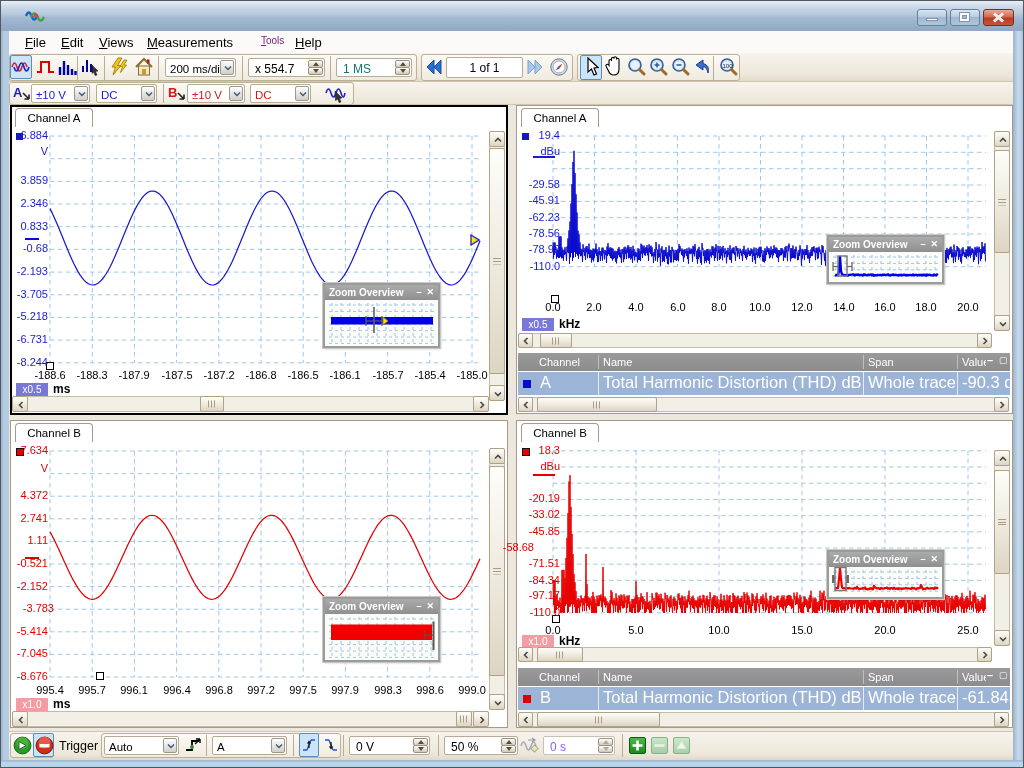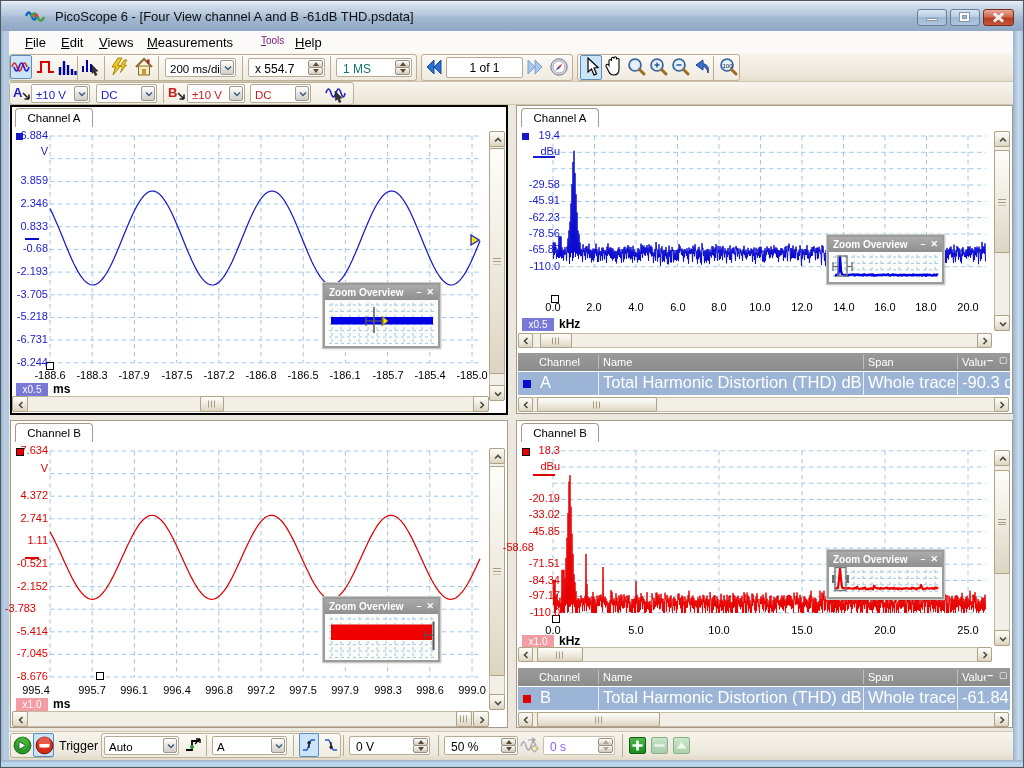--- a/index.html
+++ b/index.html
@@ -39,21 +39,20 @@
     <div class="abs" style="left:0;top:31px;width:9px;height:731px;background:linear-gradient(90deg,#8ea6c0,#b4cbe2 40%,#b4cbe2)"></div>
     <div class="abs" style="left:1013px;top:31px;width:11px;height:731px;background:linear-gradient(90deg,#9db3ca,#c6ddf0 50%,#a8c0d8)"></div>
     <div class="abs" style="left:0;top:760px;width:1024px;height:8px;background:linear-gradient(#9db3ca,#bcd8ee 40%,#b2cfe8)"></div>
     <div class="abs" style="left:0;top:0;width:1024px;height:768px;border:1px solid #50585f;pointer-events:none"></div>
     <div class="abs" style="left:9px;top:105px;width:1004px;height:626px;background:#ece8dd"></div>
     <svg class="abs" style="left:25px;top:8px" width="22" height="16" viewBox="0 0 22 16">
 <path d="M1,8 Q3.75,1 6.5,8 T12,8" fill="none" stroke="#1565c0" stroke-width="2.4"></path>
 <path d="M6,9 Q9.25,2 12.5,9 T19,9" fill="none" stroke="#43a047" stroke-width="2.4"></path>
 <path d="M9,9 Q11,4 13,9" fill="none" stroke="#e53935" stroke-width="2"></path>
 </svg>
-    <div class="abs" style="left:55px;top:9px;font-size:13px;color:#101010">PicoScope 6 - [Four View channel A and B -61dB THD.psdata]</div>
     <div class="abs" style="left:917px;top:9px;width:30px;height:17px;background:linear-gradient(#d9e6f2 0%,#b8cde2 45%,#9fb9d4 50%,#aec6dd 100%);border:1px solid #647f9b;border-radius:3px"></div>
 <div class="abs" style="left:926px;top:18px;width:12px;height:3px;background:#fdfdfd;border:1px solid #8795a5"></div>
     <div class="abs" style="left:950px;top:9px;width:30px;height:17px;background:linear-gradient(#d9e6f2 0%,#b8cde2 45%,#9fb9d4 50%,#aec6dd 100%);border:1px solid #647f9b;border-radius:3px"></div>
 <div class="abs" style="left:959px;top:12px;width:11px;height:10px;background:#fdfdfd;border:1px solid #8795a5"></div>
 <div class="abs" style="left:962px;top:15px;width:5px;height:4px;background:#9fb9d4;border:1px solid #8795a5"></div>
     <div class="abs" style="left:983px;top:9px;width:31px;height:17px;background:linear-gradient(#e8a99b 0%,#cf6a50 45%,#b83d22 55%,#c3563c 100%);border:1px solid #7a2c1a;border-radius:3px"></div>
 <svg class="abs" style="left:990px;top:11px" width="17" height="13" viewBox="0 0 17 13">
       <path d="M4,2.5 L13,10.5 M13,2.5 L4,10.5" stroke="#fff" stroke-width="3"></path>
       <path d="M4,2.5 L13,10.5 M13,2.5 L4,10.5" stroke="#e8e8e8" stroke-width="1.4"></path>
     </svg>
@@ -383,21 +382,21 @@
         <line x1="37.0" y1="161.7" x2="470.0" y2="161.7"></line>
       </g>
       <polyline points="37.0,137.5 37.5,153.6 38.0,137.5 38.5,149.8 39.0,137.5 39.5,144.8 40.0,142.3 40.5,153.9 41.0,145.1 41.5,151.9 42.0,145.1 42.5,153.0 43.0,131.4 43.5,153.0 44.0,131.4 44.5,151.5 45.0,131.4 45.5,153.3 46.0,142.4 46.5,152.8 47.0,145.4 47.5,155.6 48.0,144.7 48.5,149.8 49.0,142.2 49.5,149.1 50.0,146.8 50.5,155.8 51.0,141.5 51.5,147.2 52.0,133.4 52.5,148.1 53.0,125.4 53.5,158.9 54.0,116.6 54.5,152.2 55.0,98.4 55.5,148.0 56.0,79.2 56.5,156.0 57.0,57.0 57.5,152.8 58.0,45.8 58.5,147.1 59.0,68.1 59.5,152.0 60.0,89.3 60.5,148.6 61.0,107.5 61.5,150.5 62.0,125.7 62.5,153.9 63.0,129.4 63.5,149.2 64.0,137.5 64.5,151.2 65.0,143.8 65.5,150.7 66.0,144.7 66.5,157.0 67.0,139.3 67.5,146.9 68.0,145.2 68.5,150.7 69.0,142.9 69.5,154.9 70.0,141.5 70.5,147.2 71.0,141.0 71.5,153.2 72.0,143.7 72.5,148.7 73.0,138.6 73.5,153.1 74.0,144.7 74.5,152.5 75.0,144.8 75.5,157.4 76.0,145.8 76.5,154.6 77.0,143.5 77.5,156.3 78.0,144.2 78.5,152.8 79.0,143.9 79.5,148.4 80.0,138.6 80.5,150.9 81.0,144.1 81.5,157.1 82.0,146.6 82.5,156.8 83.0,142.3 83.5,149.7 84.0,146.1 84.5,155.9 85.0,146.2 85.5,150.7 86.0,142.7 86.5,155.5 87.0,142.6 87.5,148.2 88.0,146.8 88.5,154.3 89.0,144.9 89.5,150.0 90.0,146.0 90.5,158.0 91.0,141.7 91.5,150.8 92.0,138.3 92.5,149.1 93.0,143.5 93.5,150.6 94.0,142.3 94.5,152.9 95.0,142.7 95.5,153.4 96.0,143.3 96.5,155.5 97.0,143.7 97.5,154.0 98.0,146.7 98.5,152.8 99.0,145.7 99.5,156.5 100.0,146.6 100.5,158.3 101.0,146.0 101.5,153.4 102.0,143.7 102.5,150.0 103.0,142.1 103.5,151.9 104.0,144.6 104.5,153.2 105.0,147.2 105.5,157.8 106.0,144.1 106.5,148.4 107.0,144.3 107.5,157.1 108.0,142.4 108.5,154.2 109.0,141.7 109.5,148.6 110.0,144.8 110.5,153.9 111.0,142.6 111.5,147.6 112.0,140.1 112.5,153.2 113.0,141.7 113.5,152.5 114.0,143.9 114.5,154.4 115.0,142.0 115.5,153.4 116.0,145.4 116.5,157.7 117.0,140.8 117.5,150.8 118.0,144.0 118.5,155.3 119.0,146.6 119.5,151.5 120.0,147.4 120.5,151.7 121.0,147.8 121.5,157.4 122.0,143.2 122.5,154.8 123.0,143.9 123.5,154.9 124.0,146.2 124.5,156.1 125.0,138.7 125.5,148.6 126.0,139.9 126.5,152.9 127.0,141.7 127.5,148.2 128.0,140.6 128.5,150.2 129.0,142.9 129.5,150.7 130.0,142.1 130.5,147.6 131.0,140.1 131.5,150.2 132.0,143.1 132.5,155.9 133.0,139.3 133.5,147.2 134.0,141.7 134.5,149.0 135.0,140.6 135.5,151.4 136.0,142.3 136.5,150.7 137.0,148.5 137.5,158.1 138.0,146.9 138.5,151.4 139.0,143.9 139.5,155.7 140.0,137.0 140.5,144.3 141.0,143.9 141.5,156.5 142.0,144.9 142.5,152.5 143.0,139.3 143.5,151.9 144.0,148.4 144.5,160.7 145.0,143.4 145.5,148.1 146.0,141.3 146.5,157.1 147.0,145.4 147.5,155.8 148.0,144.8 148.5,156.9 149.0,145.4 149.5,151.1 150.0,142.1 150.5,153.5 151.0,148.0 151.5,159.1 152.0,146.8 152.5,159.3 153.0,140.6 153.5,151.5 154.0,145.0 154.5,157.3 155.0,145.2 155.5,157.4 156.0,141.9 156.5,146.1 157.0,144.6 157.5,157.3 158.0,145.4 158.5,154.7 159.0,148.0 159.5,155.1 160.0,145.0 160.5,155.9 161.0,145.6 161.5,154.6 162.0,144.1 162.5,156.2 163.0,139.1 163.5,147.6 164.0,141.0 164.5,145.7 165.0,145.1 165.5,149.9 166.0,143.5 166.5,151.0 167.0,145.6 167.5,156.7 168.0,144.5 168.5,152.4 169.0,144.1 169.5,148.2 170.0,146.3 170.5,150.8 171.0,143.3 171.5,154.1 172.0,145.9 172.5,158.7 173.0,142.5 173.5,148.6 174.0,144.9 174.5,149.1 175.0,143.5 175.5,148.3 176.0,144.0 176.5,156.9 177.0,140.8 177.5,149.0 178.0,141.9 178.5,151.3 179.0,139.2 179.5,145.7 180.0,145.8 180.5,154.1 181.0,145.7 181.5,158.6 182.0,143.7 182.5,154.1 183.0,141.9 183.5,152.2 184.0,145.3 184.5,157.6 185.0,147.0 185.5,159.5 186.0,138.1 186.5,144.4 187.0,143.4 187.5,150.9 188.0,146.5 188.5,158.2 189.0,145.1 189.5,156.0 190.0,146.0 190.5,157.5 191.0,144.0 191.5,155.1 192.0,143.9 192.5,155.7 193.0,146.4 193.5,159.1 194.0,144.4 194.5,150.5 195.0,147.5 195.5,152.5 196.0,141.2 196.5,150.0 197.0,141.4 197.5,150.5 198.0,143.9 198.5,155.9 199.0,142.6 199.5,153.0 200.0,139.2 200.5,146.3 201.0,147.9 201.5,155.9 202.0,140.8 202.5,148.0 203.0,145.1 203.5,154.8 204.0,141.1 204.5,153.7 205.0,144.1 205.5,150.5 206.0,142.3 206.5,155.2 207.0,140.9 207.5,147.8 208.0,147.2 208.5,152.4 209.0,143.2 209.5,148.9 210.0,146.1 210.5,158.3 211.0,145.4 211.5,152.0 212.0,142.9 212.5,149.5 213.0,147.2 213.5,154.6 214.0,140.4 214.5,154.8 215.0,145.6 215.5,157.6 216.0,143.6 216.5,148.2 217.0,142.7 217.5,148.4 218.0,142.4 218.5,149.8 219.0,147.4 219.5,155.7 220.0,141.0 220.5,145.4 221.0,142.8 221.5,151.5 222.0,143.3 222.5,148.4 223.0,147.6 223.5,154.1 224.0,143.6 224.5,147.8 225.0,145.5 225.5,150.6 226.0,146.4 226.5,155.9 227.0,144.1 227.5,148.9 228.0,140.8 228.5,150.1 229.0,146.3 229.5,153.0 230.0,144.5 230.5,154.4 231.0,147.1 231.5,152.1 232.0,142.8 232.5,149.1 233.0,145.4 233.5,151.0 234.0,146.0 234.5,150.7 235.0,143.4 235.5,148.5 236.0,144.2 236.5,157.0 237.0,145.3 237.5,150.9 238.0,142.4 238.5,154.9 239.0,147.8 239.5,158.8 240.0,142.8 240.5,149.8 241.0,147.7 241.5,152.7 242.0,143.9 242.5,150.6 243.0,142.5 243.5,153.1 244.0,141.7 244.5,152.0 245.0,141.8 245.5,148.2 246.0,145.3 246.5,156.3 247.0,149.5 247.5,156.7 248.0,145.8 248.5,157.4 249.0,143.2 249.5,155.8 250.0,145.4 250.5,150.0 251.0,141.4 251.5,146.8 252.0,143.5 252.5,149.3 253.0,143.2 253.5,153.3 254.0,145.0 254.5,152.3 255.0,141.4 255.5,149.4 256.0,144.9 256.5,153.2 257.0,144.0 257.5,150.2 258.0,140.3 258.5,147.8 259.0,143.5 259.5,148.6 260.0,142.3 260.5,152.1 261.0,143.3 261.5,153.0 262.0,145.0 262.5,157.1 263.0,145.1 263.5,151.4 264.0,145.9 264.5,150.3 265.0,143.0 265.5,150.1 266.0,143.3 266.5,148.3 267.0,144.6 267.5,155.9 268.0,146.2 268.5,152.3 269.0,142.1 269.5,152.5 270.0,141.0 270.5,147.4 271.0,148.0 271.5,156.2 272.0,140.7 272.5,146.2 273.0,138.6 273.5,142.8 274.0,143.8 274.5,156.3 275.0,143.0 275.5,153.4 276.0,143.5 276.5,152.8 277.0,140.5 277.5,153.0 278.0,145.2 278.5,153.3 279.0,143.9 279.5,153.3 280.0,141.6 280.5,146.1 281.0,146.3 281.5,155.2 282.0,147.7 282.5,154.9 283.0,144.8 283.5,150.9 284.0,140.3 284.5,145.7 285.0,150.0 285.5,160.7 286.0,144.2 286.5,153.5 287.0,144.6 287.5,149.5 288.0,146.5 288.5,155.1 289.0,144.0 289.5,150.0 290.0,144.1 290.5,150.0 291.0,140.2 291.5,153.3 292.0,145.2 292.5,153.4 293.0,148.7 293.5,157.8 294.0,146.8 294.5,152.5 295.0,144.4 295.5,150.9 296.0,142.1 296.5,150.6 297.0,142.0 297.5,146.2 298.0,141.2 298.5,147.4 299.0,145.2 299.5,155.2 300.0,143.0 300.5,147.9 301.0,142.5 301.5,154.1 302.0,143.1 302.5,153.2 303.0,141.7 303.5,146.9 304.0,144.7 304.5,149.0 305.0,147.8 305.5,159.9 306.0,140.1 306.5,147.3 307.0,141.1 307.5,147.6 308.0,147.9 308.5,155.7 309.0,147.9 309.5,160.6 310.0,145.3 310.5,150.6 311.0,141.9 311.5,153.2 312.0,144.1 312.5,148.4 313.0,139.3 313.5,145.6 314.0,142.5 314.5,154.2 315.0,142.3 315.5,153.4 316.0,143.8 316.5,148.9 317.0,143.1 317.5,153.1 318.0,147.1 318.5,153.7 319.0,140.4 319.5,150.5 320.0,140.6 320.5,152.9 321.0,143.2 321.5,147.7 322.0,146.3 322.5,160.1 323.0,145.4 323.5,152.1 324.0,147.2 324.5,157.7 325.0,146.2 325.5,156.2 326.0,138.2 326.5,148.9 327.0,145.3 327.5,153.9 328.0,143.8 328.5,150.8 329.0,144.1 329.5,154.4 330.0,140.1 330.5,146.4 331.0,142.6 331.5,149.2 332.0,137.2 332.5,149.2 333.0,147.0 333.5,155.9 334.0,144.5 334.5,155.2 335.0,141.2 335.5,152.9 336.0,141.7 336.5,150.2 337.0,142.2 337.5,146.6 338.0,143.7 338.5,150.5 339.0,141.5 339.5,153.3 340.0,141.2 340.5,155.8 341.0,145.0 341.5,149.7 342.0,144.7 342.5,151.9 343.0,144.5 343.5,153.4 344.0,145.0 344.5,152.0 345.0,139.1 345.5,149.6 346.0,142.1 346.5,146.3 347.0,142.5 347.5,153.8 348.0,143.9 348.5,151.2 349.0,145.2 349.5,154.9 350.0,149.6 350.5,160.7 351.0,147.8 351.5,158.5 352.0,147.9 352.5,153.0 353.0,146.2 353.5,152.4 354.0,146.4 354.5,159.4 355.0,140.6 355.5,146.6 356.0,144.2 356.5,157.5 357.0,138.9 357.5,144.5 358.0,145.5 358.5,151.7 359.0,141.4 359.5,150.1 360.0,140.4 360.5,146.1 361.0,137.9 361.5,150.0 362.0,145.4 362.5,157.5 363.0,140.9 363.5,151.3 364.0,145.3 364.5,156.8 365.0,143.6 365.5,153.0 366.0,147.4 366.5,152.3 367.0,145.4 367.5,157.5 368.0,144.9 368.5,156.8 369.0,142.6 369.5,147.4 370.0,139.6 370.5,147.0 371.0,144.1 371.5,148.9 372.0,137.0 372.5,150.3 373.0,151.8 373.5,160.7 374.0,146.0 374.5,153.2 375.0,147.7 375.5,159.7 376.0,143.0 376.5,153.0 377.0,143.1 377.5,154.8 378.0,142.5 378.5,152.7 379.0,145.5 379.5,157.5 380.0,143.0 380.5,147.3 381.0,144.9 381.5,155.7 382.0,145.9 382.5,157.4 383.0,144.5 383.5,151.2 384.0,144.0 384.5,157.0 385.0,142.4 385.5,151.3 386.0,147.0 386.5,152.1 387.0,142.8 387.5,150.0 388.0,143.9 388.5,156.4 389.0,143.7 389.5,148.3 390.0,140.2 390.5,153.6 391.0,141.4 391.5,145.8 392.0,147.4 392.5,160.3 393.0,145.2 393.5,156.2 394.0,143.2 394.5,150.2 395.0,142.4 395.5,150.5 396.0,141.6 396.5,154.7 397.0,146.8 397.5,158.0 398.0,141.0 398.5,150.5 399.0,146.9 399.5,159.6 400.0,142.1 400.5,150.1 401.0,139.9 401.5,147.6 402.0,146.4 402.5,159.4 403.0,141.3 403.5,150.6 404.0,143.3 404.5,150.7 405.0,142.9 405.5,148.6 406.0,144.1 406.5,155.2 407.0,143.0 407.5,152.8 408.0,142.7 408.5,147.0 409.0,141.3 409.5,149.7 410.0,142.9 410.5,148.1 411.0,144.1 411.5,155.6 412.0,144.7 412.5,151.2 413.0,143.1 413.5,149.2 414.0,148.2 414.5,156.6 415.0,141.8 415.5,153.6 416.0,146.5 416.5,150.9 417.0,144.6 417.5,157.6 418.0,144.9 418.5,153.5 419.0,142.9 419.5,147.0 420.0,138.3 420.5,148.8 421.0,146.3 421.5,155.5 422.0,144.7 422.5,156.0 423.0,140.9 423.5,145.3 424.0,142.0 424.5,146.5 425.0,142.5 425.5,153.0 426.0,143.2 426.5,150.3 427.0,141.1 427.5,149.3 428.0,143.6 428.5,152.4 429.0,145.5 429.5,157.5 430.0,145.1 430.5,158.0 431.0,142.9 431.5,152.9 432.0,145.3 432.5,154.4 433.0,144.0 433.5,149.8 434.0,142.5 434.5,148.5 435.0,141.6 435.5,152.3 436.0,144.3 436.5,152.2 437.0,147.5 437.5,158.1 438.0,139.6 438.5,151.6 439.0,147.7 439.5,157.1 440.0,145.3 440.5,151.3 441.0,141.0 441.5,146.2 442.0,142.3 442.5,154.6 443.0,143.3 443.5,151.8 444.0,144.7 444.5,156.6 445.0,149.0 445.5,158.4 446.0,143.5 446.5,151.1 447.0,142.2 447.5,149.2 448.0,146.8 448.5,152.0 449.0,147.5 449.5,152.2 450.0,144.6 450.5,153.4 451.0,144.6 451.5,150.9 452.0,141.3 452.5,151.8 453.0,142.2 453.5,150.5 454.0,141.3 454.5,152.7 455.0,144.7 455.5,149.8 456.0,143.2 456.5,147.8 457.0,144.3 457.5,156.9 458.0,145.6 458.5,155.0 459.0,142.0 459.5,150.2 460.0,143.3 460.5,151.8 461.0,141.6 461.5,147.5 462.0,143.0 462.5,159.2 463.0,141.7 463.5,147.3 464.0,144.4 464.5,156.1 465.0,144.1 465.5,153.8 466.0,137.0 466.5,148.8 467.0,141.6 467.5,147.6 468.0,141.4 468.5,149.0 469.0,138.4 469.5,156.5" fill="none" stroke="#0b0bd0" stroke-width="1.0" stroke-linejoin="round"></polyline>
     </svg>
     <div class="ylab" style="left:518px;top:129px;width:42px;color:#1a1ad0">19.4</div>
     <div class="ylab" style="left:518px;top:145px;width:42px;color:#1a1ad0">dBu</div>
     <div class="ylab" style="left:518px;top:178px;width:42px;color:#1a1ad0">-29.58</div>
     <div class="ylab" style="left:518px;top:194px;width:42px;color:#1a1ad0">-45.91</div>
     <div class="ylab" style="left:518px;top:211px;width:42px;color:#1a1ad0">-62.23</div>
     <div class="ylab" style="left:518px;top:227px;width:42px;color:#1a1ad0">-78.56</div>
-    <div class="ylab" style="left:518px;top:243px;width:42px;color:#1a1ad0">-65.82</div>
+    <div class="ylab" style="left:518px;top:243px;width:42px;color:#1a1ad0">-78.92</div>
     <div class="ylab" style="left:518px;top:260px;width:42px;color:#1a1ad0">-110.0</div>
     <div class="abs" style="left:522px;top:133px;width:7px;height:7px;background:#1717c8"></div>
     <div class="abs" style="left:533px;top:156px;width:22px;height:1.5px;background:#1a1ad0"></div>
     <div class="xlab" style="left:537px;top:301px;width:32px">0.0</div>
     <div class="xlab" style="left:578px;top:301px;width:32px">2.0</div>
     <div class="xlab" style="left:620px;top:301px;width:32px">4.0</div>
     <div class="xlab" style="left:662px;top:301px;width:32px">6.0</div>
     <div class="xlab" style="left:703px;top:301px;width:32px">8.0</div>
     <div class="xlab" style="left:744px;top:301px;width:32px">10.0</div>
     <div class="xlab" style="left:786px;top:301px;width:32px">12.0</div>
@@ -544,28 +543,28 @@
         <line x1="40.0" y1="257.0" x2="470.0" y2="257.0"></line>
       </g>
       <polyline points="40.0,111.9 42.0,115.5 44.0,119.4 46.0,123.5 48.0,127.7 50.0,132.1 52.0,136.5 54.0,140.9 56.0,145.3 58.0,149.5 60.0,153.7 62.0,157.7 64.0,161.4 66.0,164.9 68.0,168.1 70.0,170.9 72.0,173.3 74.0,175.4 76.0,177.1 78.0,178.3 80.0,179.0 82.0,179.3 84.0,179.1 86.0,178.5 88.0,177.4 90.0,175.9 92.0,173.9 94.0,171.5 96.0,168.8 98.0,165.7 100.0,162.3 102.0,158.6 104.0,154.7 106.0,150.6 108.0,146.3 110.0,142.0 112.0,137.6 114.0,133.2 116.0,128.8 118.0,124.5 120.0,120.4 122.0,116.5 124.0,112.7 126.0,109.3 128.0,106.2 130.0,103.4 132.0,101.0 134.0,99.0 136.0,97.4 138.0,96.2 140.0,95.5 142.0,95.3 144.0,95.5 146.0,96.2 148.0,97.4 150.0,99.0 152.0,101.0 154.0,103.4 156.0,106.2 158.0,109.3 160.0,112.7 162.0,116.5 164.0,120.4 166.0,124.5 168.0,128.8 170.0,133.2 172.0,137.6 174.0,142.0 176.0,146.3 178.0,150.6 180.0,154.7 182.0,158.6 184.0,162.3 186.0,165.7 188.0,168.8 190.0,171.5 192.0,173.9 194.0,175.9 196.0,177.4 198.0,178.5 200.0,179.1 202.0,179.3 204.0,179.0 206.0,178.3 208.0,177.1 210.0,175.4 212.0,173.3 214.0,170.9 216.0,168.1 218.0,164.9 220.0,161.4 222.0,157.7 224.0,153.7 226.0,149.5 228.0,145.3 230.0,140.9 232.0,136.5 234.0,132.1 236.0,127.7 238.0,123.5 240.0,119.4 242.0,115.5 244.0,111.9 246.0,108.5 248.0,105.4 250.0,102.7 252.0,100.4 254.0,98.5 256.0,97.0 258.0,96.0 260.0,95.4 262.0,95.3 264.0,95.7 266.0,96.5 268.0,97.7 270.0,99.4 272.0,101.5 274.0,104.0 276.0,106.9 278.0,110.1 280.0,113.7 282.0,117.4 284.0,121.4 286.0,125.6 288.0,129.9 290.0,134.3 292.0,138.7 294.0,143.1 296.0,147.4 298.0,151.6 300.0,155.7 302.0,159.6 304.0,163.2 306.0,166.5 308.0,169.5 310.0,172.2 312.0,174.4 314.0,176.3 316.0,177.7 318.0,178.7 320.0,179.2 322.0,179.3 324.0,178.9 326.0,178.0 328.0,176.7 330.0,174.9 332.0,172.8 334.0,170.2 336.0,167.3 338.0,164.0 340.0,160.5 342.0,156.7 344.0,152.7 346.0,148.5 348.0,144.2 350.0,139.8 352.0,135.4 354.0,131.0 356.0,126.7 358.0,122.4 360.0,118.4 362.0,114.6 364.0,111.0 366.0,107.7 368.0,104.7 370.0,102.1 372.0,99.9 374.0,98.1 376.0,96.7 378.0,95.8 380.0,95.4 382.0,95.4 384.0,95.8 386.0,96.7 388.0,98.1 390.0,99.9 392.0,102.1 394.0,104.7 396.0,107.7 398.0,111.0 400.0,114.6 402.0,118.4 404.0,122.4 406.0,126.7 408.0,131.0 410.0,135.4 412.0,139.8 414.0,144.2 416.0,148.5 418.0,152.7 420.0,156.7 422.0,160.5 424.0,164.0 426.0,167.3 428.0,170.2 430.0,172.8 432.0,174.9 434.0,176.7 436.0,178.0 438.0,178.9 440.0,179.3 442.0,179.2 444.0,178.7 446.0,177.7 448.0,176.3 450.0,174.4 452.0,172.2 454.0,169.5 456.0,166.5 458.0,163.2 460.0,159.6 462.0,155.7 464.0,151.6 466.0,147.4 468.0,143.1 470.0,138.7" fill="none" stroke="#e00000" stroke-width="1.25" stroke-linejoin="round"></polyline>
     </svg>
     <div class="ylab" style="left:12px;top:444px;width:36px;color:#e00000">7.634</div>
     <div class="ylab" style="left:12px;top:489px;width:36px;color:#e00000">4.372</div>
     <div class="ylab" style="left:12px;top:512px;width:36px;color:#e00000">2.741</div>
     <div class="ylab" style="left:12px;top:534px;width:36px;color:#e00000">1.11</div>
     <div class="ylab" style="left:12px;top:557px;width:36px;color:#e00000">-0.521</div>
     <div class="ylab" style="left:12px;top:580px;width:36px;color:#e00000">-2.152</div>
-    <div class="ylab" style="left:0;top:602px;width:36px;color:#e00000">-3.783</div>
+    <div class="ylab" style="left:18px;top:602px;width:36px;color:#e00000">-3.783</div>
     <div class="ylab" style="left:12px;top:625px;width:36px;color:#e00000">-5.414</div>
     <div class="ylab" style="left:12px;top:647px;width:36px;color:#e00000">-7.045</div>
     <div class="ylab" style="left:12px;top:670px;width:36px;color:#e00000">-8.676</div>
     <div class="ylab" style="left:12px;top:462px;width:36px;color:#e00000">V</div>
     <div class="abs" style="left:16px;top:448px;width:8px;height:8px;background:#e80000;border:1.5px solid #111"></div>
     <div class="abs" style="left:25px;top:557px;width:14px;height:2px;background:#e00000"></div>
-    <div class="xlab" style="left:15px;top:684px;width:42px">995.4</div>
+    <div class="xlab" style="left:29px;top:684px;width:42px">995.4</div>
     <div class="xlab" style="left:71px;top:684px;width:42px">995.7</div>
     <div class="xlab" style="left:113px;top:684px;width:42px">996.1</div>
     <div class="xlab" style="left:156px;top:684px;width:42px">996.4</div>
     <div class="xlab" style="left:198px;top:684px;width:42px">996.8</div>
     <div class="xlab" style="left:240px;top:684px;width:42px">997.2</div>
     <div class="xlab" style="left:282px;top:684px;width:42px">997.5</div>
     <div class="xlab" style="left:324px;top:684px;width:42px">997.9</div>
     <div class="xlab" style="left:367px;top:684px;width:42px">998.3</div>
     <div class="xlab" style="left:409px;top:684px;width:42px">998.6</div>
     <div class="xlab" style="left:451px;top:684px;width:42px">999.0</div>

